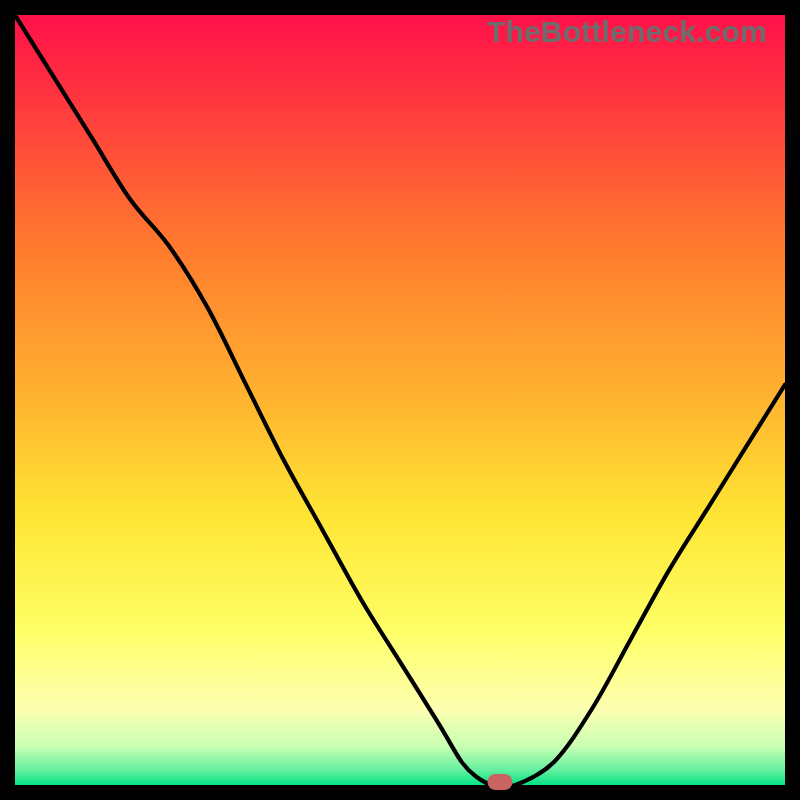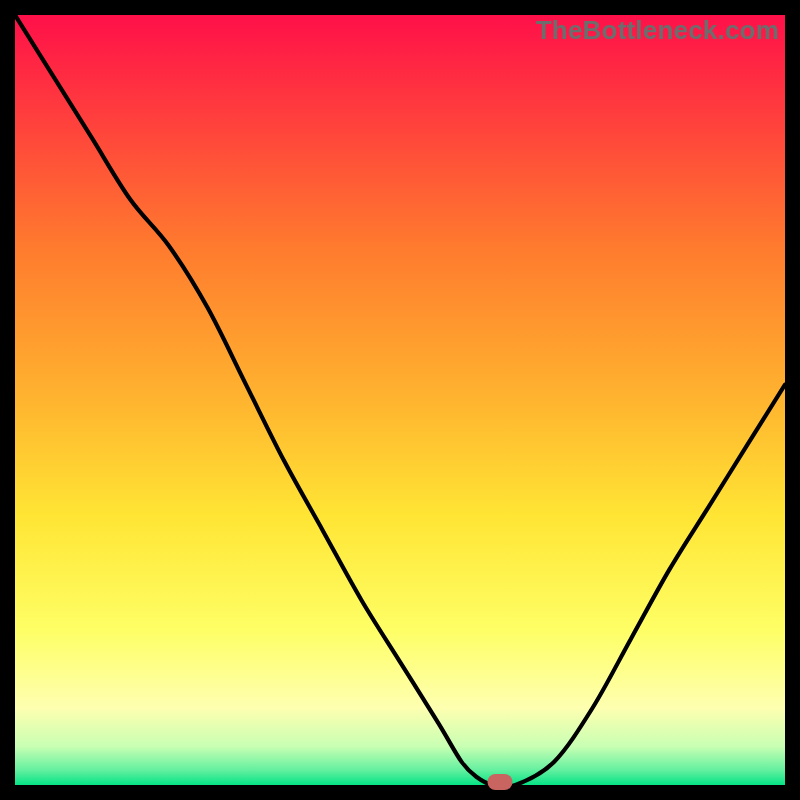--- a/index.html
+++ b/index.html
@@ -21,24 +21,24 @@
   .plot-bg {
     position: absolute;
     left: 0;
     top: 0;
     width: 770px;
     height: 770px;
   }
   .watermark {
     position: absolute;
     top: 0px;
-    right: 6px;
+    right: 18px;
     color: #6d6d6d;
     font-family: Arial, Helvetica, sans-serif;
-    font-size: 26px;
+    font-size: 30px;
     font-weight: 600;
     letter-spacing: 0.2px;
     user-select: none;
   }
   .curve {
     position: absolute;
     left: 0;
     top: 0;
     width: 770px;
     height: 770px;

